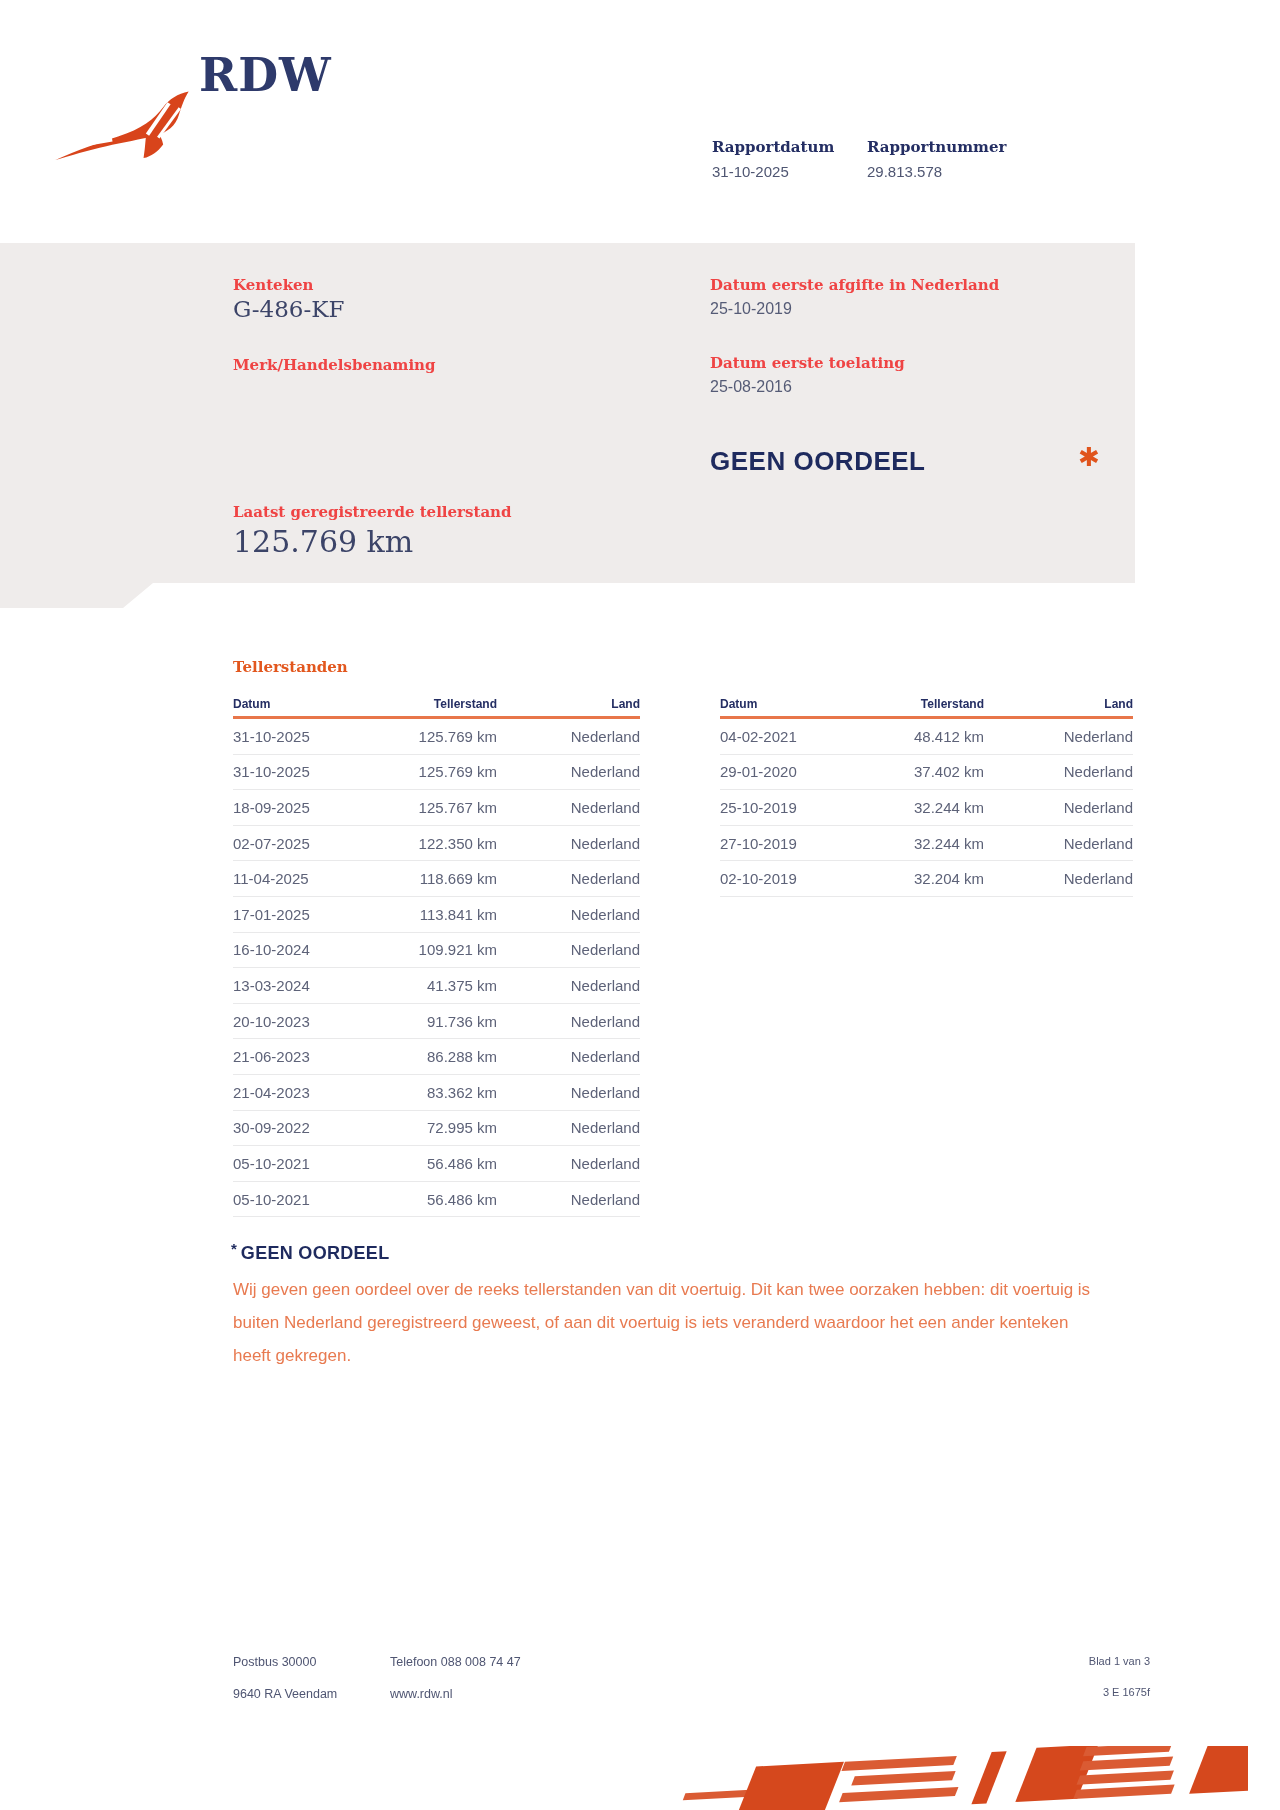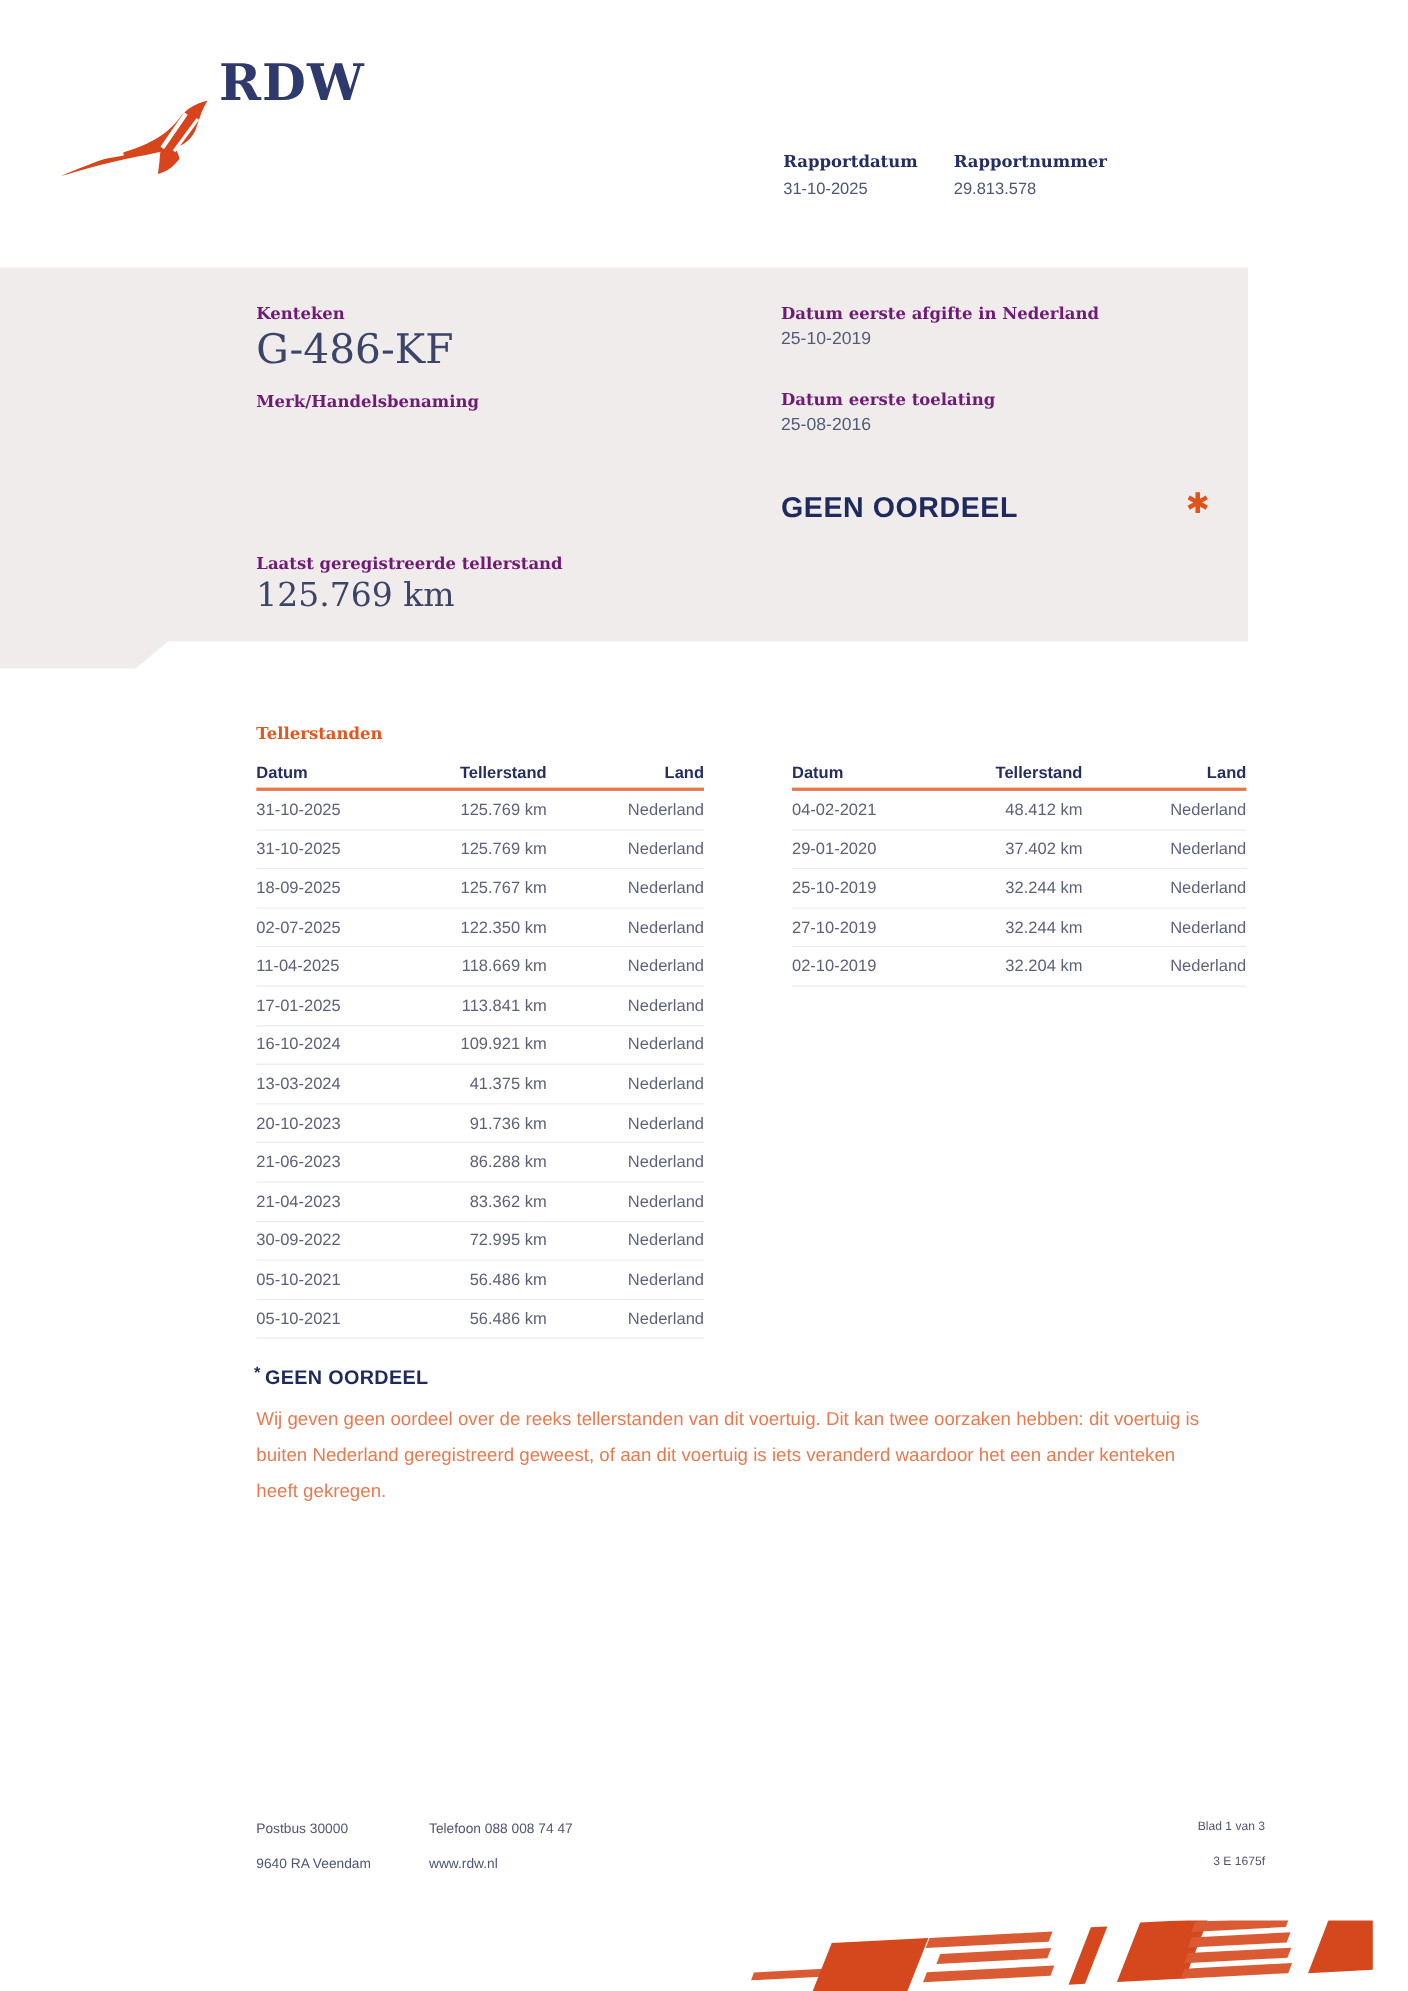--- a/index.html
+++ b/index.html
@@ -17,43 +17,43 @@
   .meta-value{position:absolute;font-size:15px;color:#4f5672;}
   .lbl-rapportdatum{left:712px;top:138px}
   .lbl-rapportnummer{left:867px;top:138px}
   .val-rapportdatum{left:712px;top:163px}
   .val-rapportnummer{left:867px;top:163px}
 
   
   .panel{position:absolute;left:0;top:243px;width:1135px;height:365px;background:#efeceb;
          clip-path:polygon(0 0,1135px 0,1135px 340px,153px 340px,123px 365px,0 365px);}
   .o-label{position:absolute;font-family:"DejaVu Serif",serif;font-weight:700;
-           font-size:15px;color:#701a75;}
+           font-size:15px;color:#ef4444;}
   .serif-val{position:absolute;font-family:"DejaVu Serif",serif;font-weight:400;color:#3c4468;}
   .lbl-kenteken{left:233px;top:276px}
-  .val-kenteken{left:233px;top:296px;font-size:37px;text-align:right;}
+  .val-kenteken{left:233px;top:296px;font-size:23px;text-align:right;}
   .lbl-merk{left:233px;top:356px}
   .val-merk{left:233px;top:378px;font-size:31px;width:352px;line-height:1.35;}
   .lbl-teller{left:233px;top:503px}
   .val-teller{left:233px;top:524px;font-size:30px;}
   .lbl-afgifte{left:710px;top:276px}
   .val-afgifte{position:absolute;left:710px;top:300px;font-size:16px;color:#555b76;}
   .lbl-toelating{left:710px;top:354px}
   .val-toelating{position:absolute;left:710px;top:378px;font-size:16px;color:#555b76;}
   .val-oordeel{position:absolute;left:710px;top:446px;font-size:26px;font-weight:700;
                color:#1e2a5e;letter-spacing:.5px;}
   .oordeel-star{position:absolute;left:1078px;top:442px;font-size:26px;color:#e0541c;}
 
   
   .section-title{position:absolute;left:233px;top:658px;font-family:"DejaVu Serif",serif;
                  font-weight:700;font-size:15px;color:#e2571e;}
   .mtable{position:absolute;top:688px;}
   .mtable.tleft{left:233px;width:407px;}
   .mtable.tright{left:720px;width:413px;}
-  .t-head{display:flex;align-items:flex-end;height:23px;font-weight:700;font-size:15px;color:#242e63;}
+  .t-head{display:flex;align-items:flex-end;height:23px;font-weight:700;font-size:12px;color:#242e63;}
   .t-rule{height:3px;background:#e8764a;margin-top:5px;}
   .c0{width:150px;text-align:left;}
   .c1{width:114px;text-align:right;}
   .c2{flex:1;text-align:right;padding-left:43px;}
   .t-row{display:flex;align-items:center;height:34.6px;border-bottom:1px solid #e9e9ea;
          font-size:15px;color:#5d6278;}
 
   
   .fn-head{position:absolute;left:231px;top:1240px;color:#1e2a5e;}
   .fn-marker{font-size:15px;font-weight:700;vertical-align:5px;margin-right:4px;}

